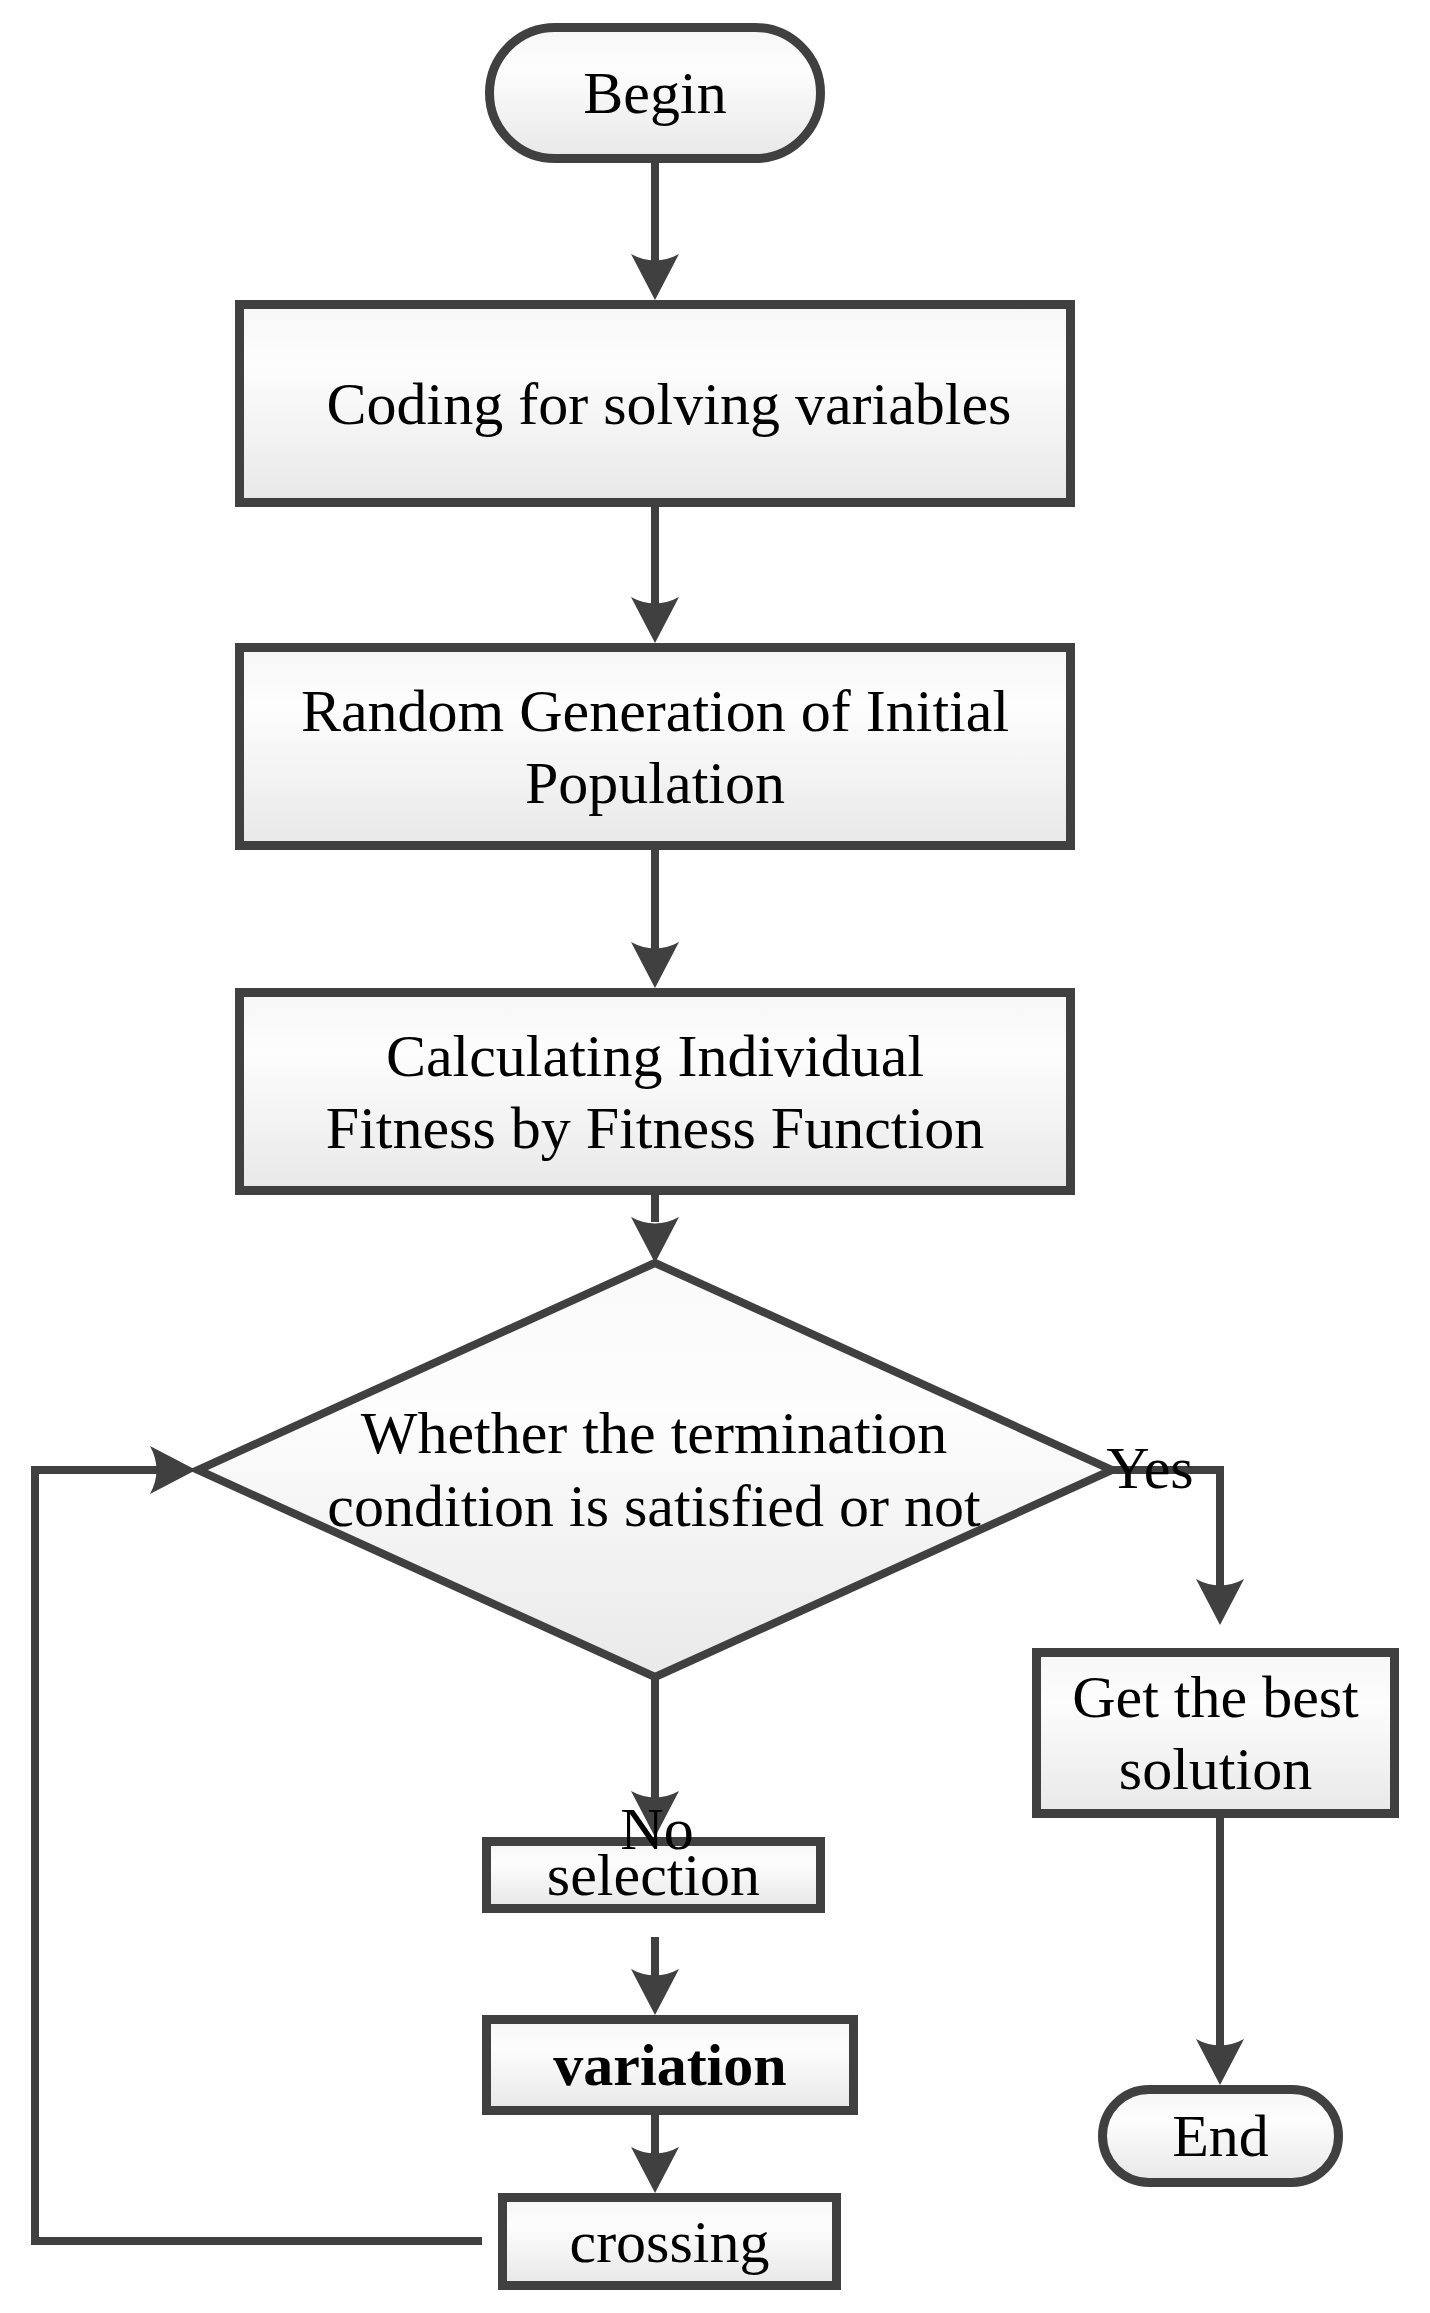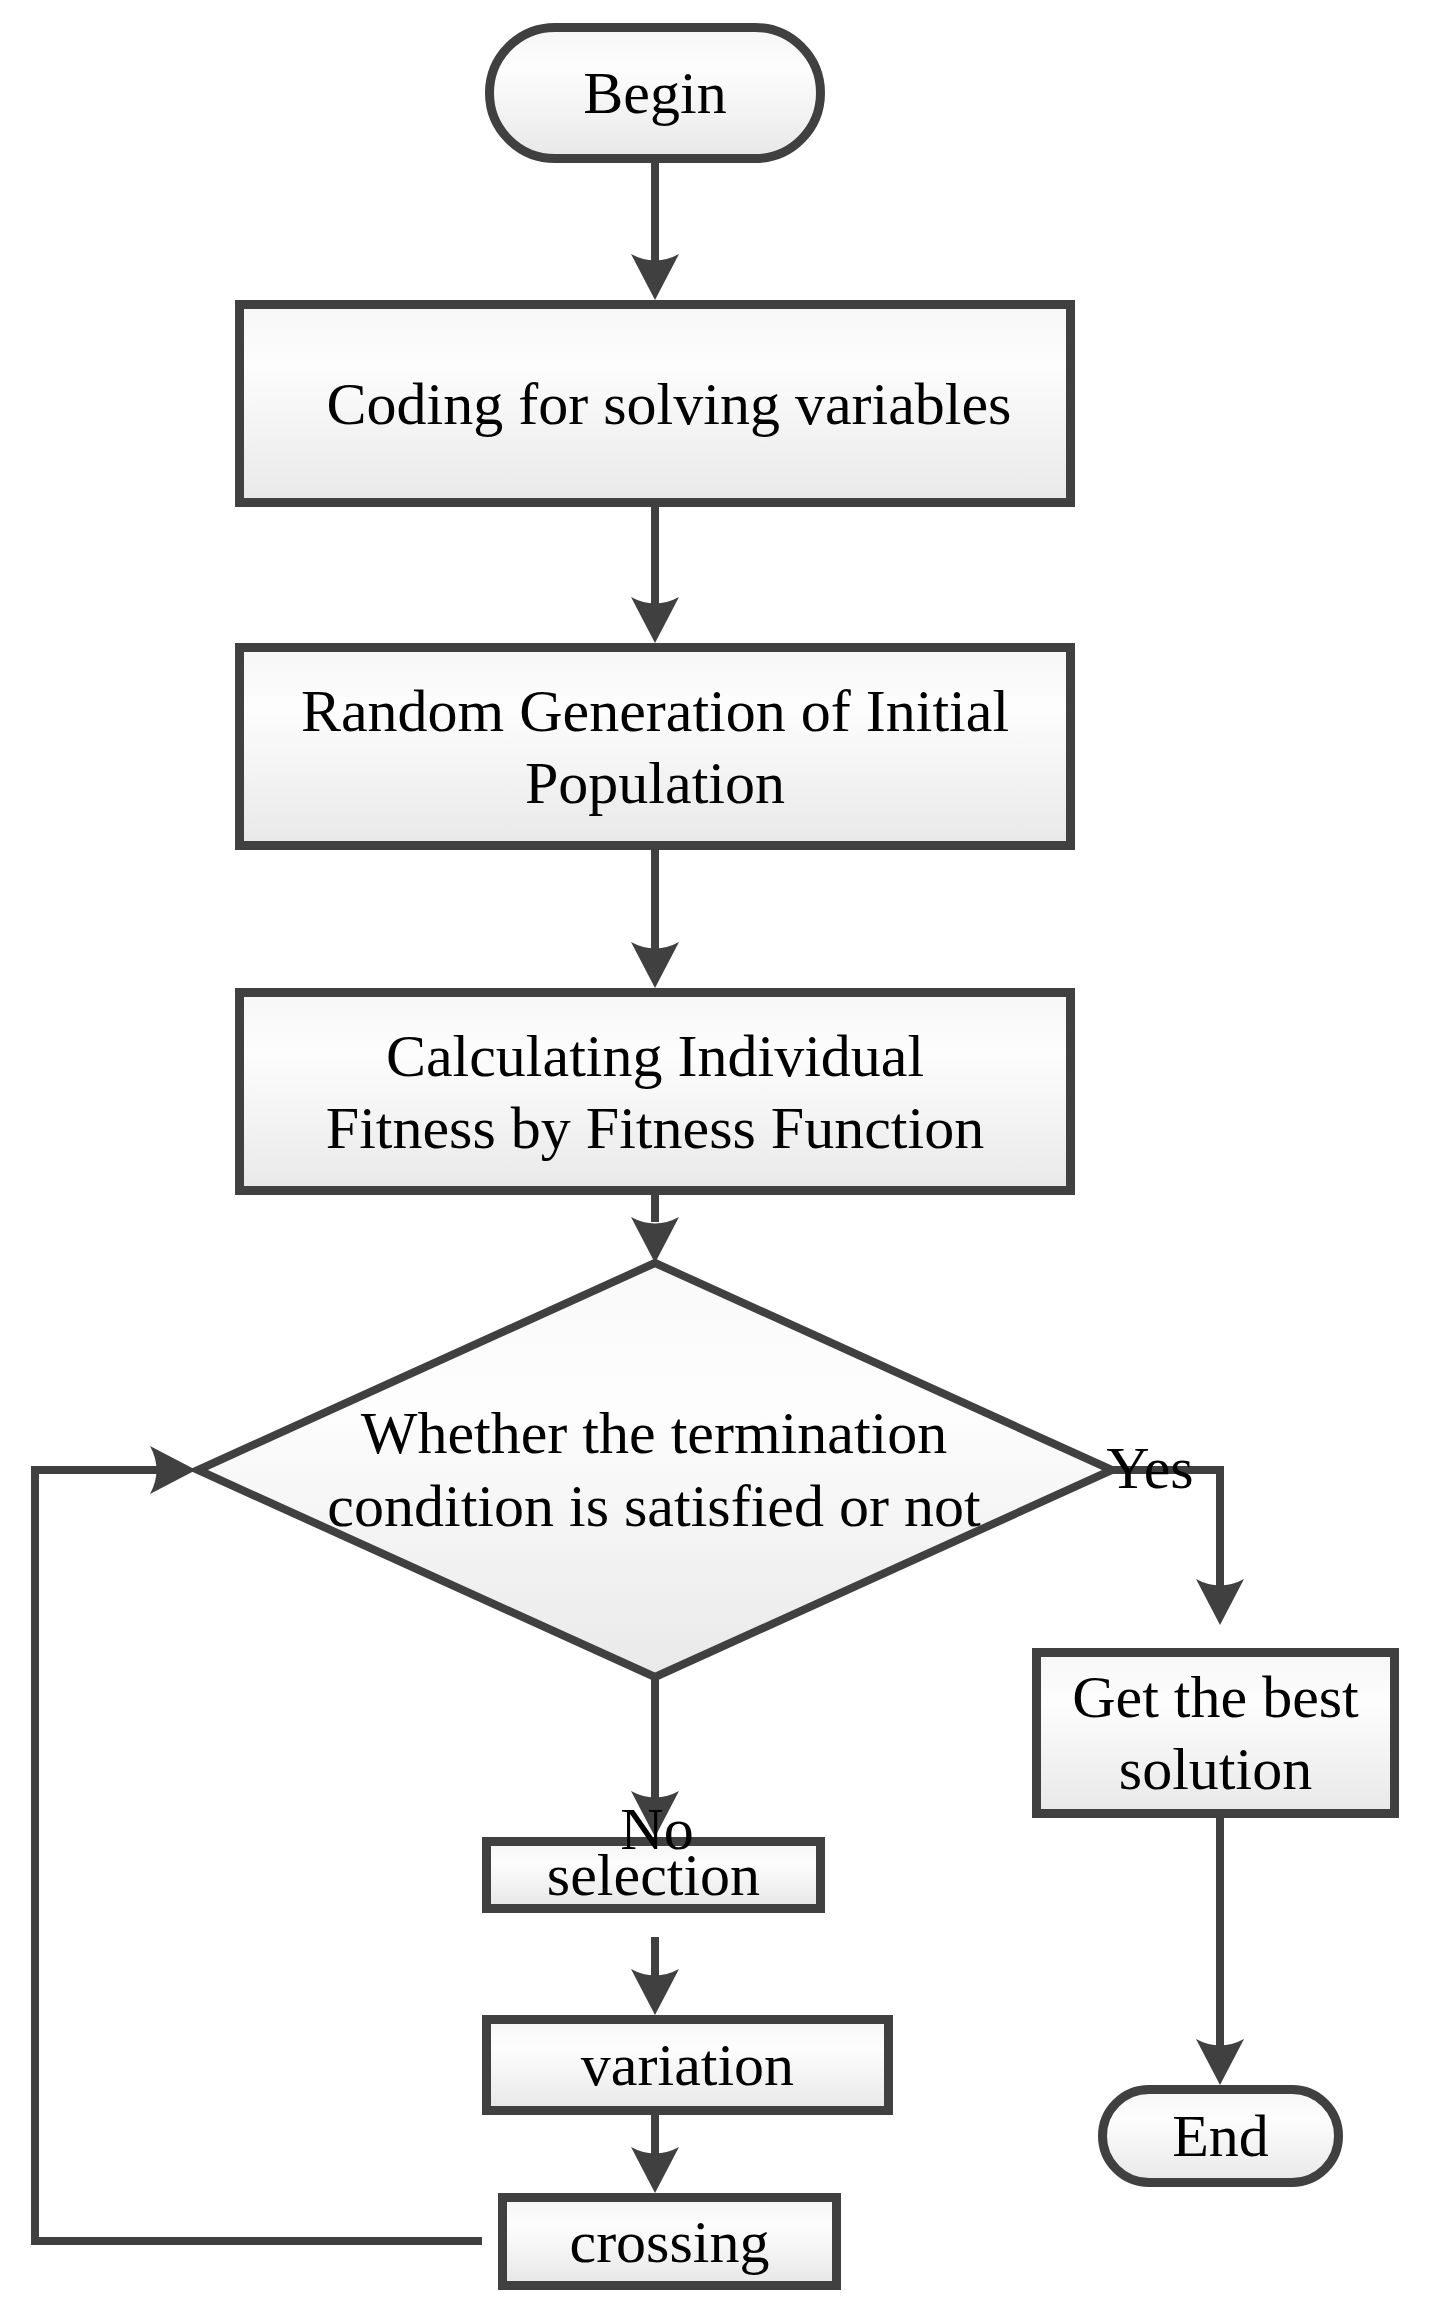--- a/index.html
+++ b/index.html
@@ -28,21 +28,21 @@
     z-index:1;
   }
   .line{display:block;white-space:nowrap;}
   .stadium{border-radius:80px;}
   #node-begin    {left:485px; top:23px;   width:340px; height:140px; border-radius:70px;}
   #node-coding   {left:235px; top:300px;  width:840px; height:207px;padding-left:28px;}
   #node-random   {left:235px; top:643px;  width:840px; height:207px;}
   #node-fitness  {left:235px; top:988px;  width:840px; height:207px;}
   #node-best     {left:1032px;top:1648px; width:367px; height:170px;}
   #node-selection{left:482px; top:1837px; width:343px; height:76px;}
-  #node-variation{left:482px; top:2015px; width:411px; height:100px;}
+  #node-variation{left:482px; top:2015px; width:376px; height:100px;font-weight:bold;}
   #node-crossing {left:482px; top:2193px; width:343px; height:97px;margin-left:16px;}
   #node-end      {left:1098px;top:2085px; width:245px; height:102px; border-radius:51px;}
   #diamond-text{
     position:absolute; left:254px; top:1390px; width:800px; height:160px;
     display:flex; flex-direction:column; align-items:center; justify-content:center;
     text-align:center; font-size:60px; line-height:1.22; z-index:2;
   }
   .edge-label{
     position:absolute; font-size:60px; line-height:1; z-index:2;
     transform:translateX(-50%); white-space:nowrap;

